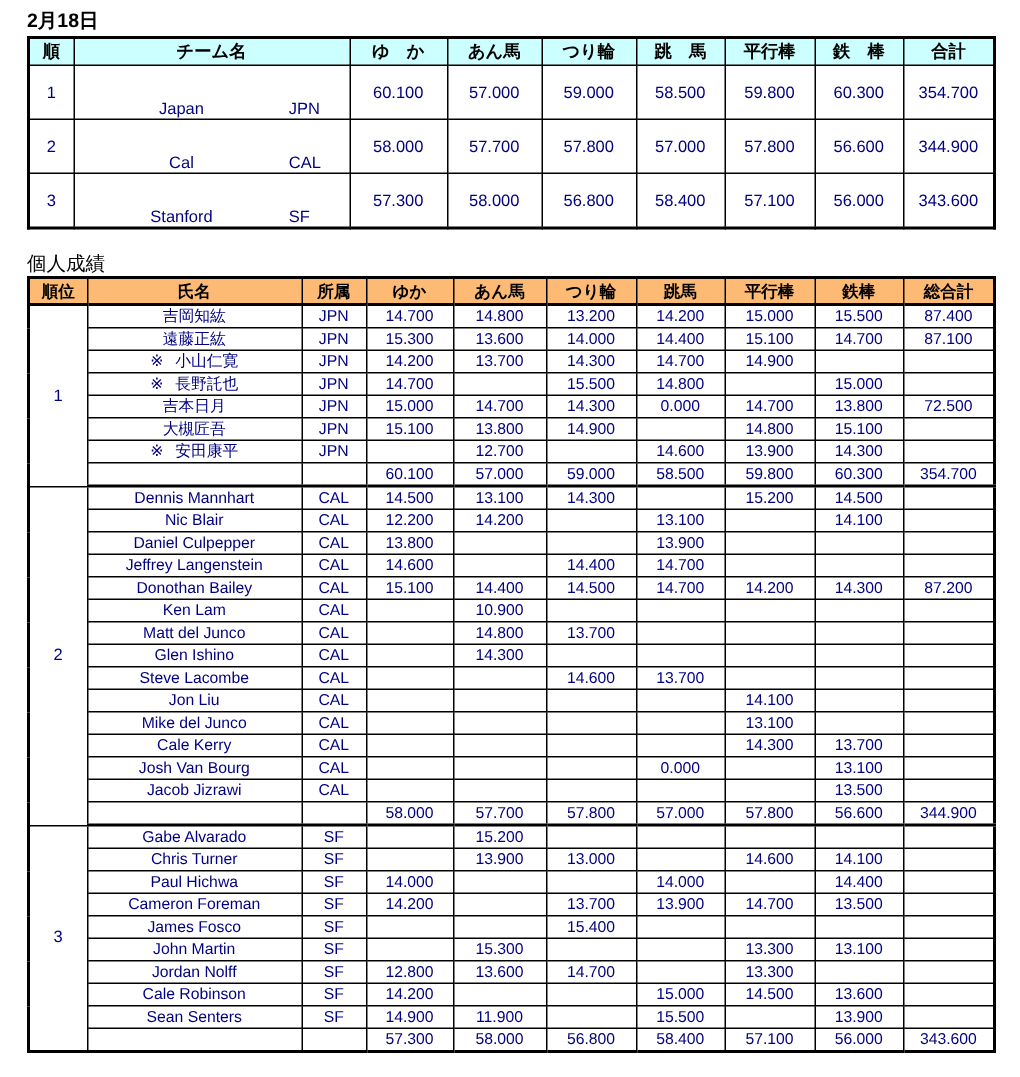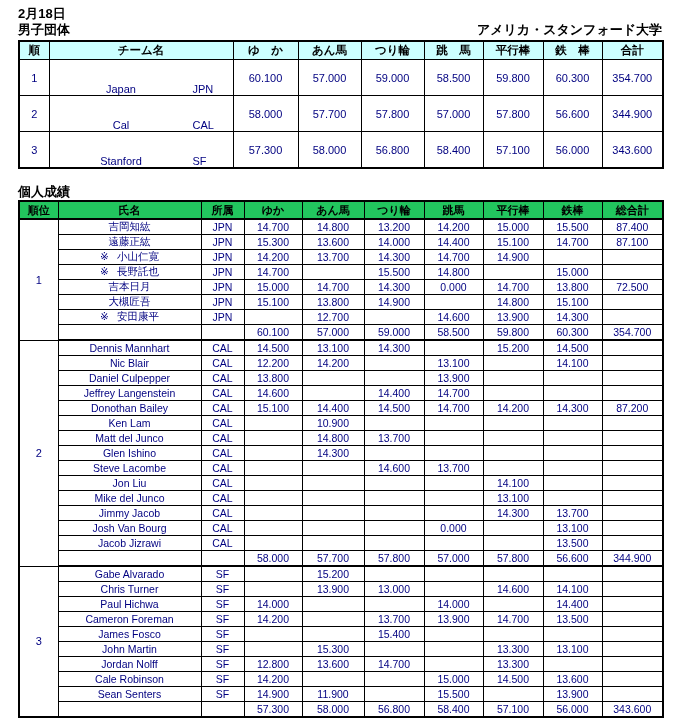--- a/index.html
+++ b/index.html
@@ -23,26 +23,26 @@
   }
   .team-table td{
     border:1px solid #000;border-top-width:1.5px;border-bottom-width:1.5px;
     font-size:11px;height:15px;padding:0;text-align:center;color:#000080;
   }
   .tn-wrap{display:flex;align-items:flex-start;width:100%;margin-top:23px;}
   .tn-wrap .tn{flex:1;text-align:center;}
   .tn-wrap .tc{width:34px;text-align:left;padding-right:6px;}
 
   
-  .section-title{font-weight:bold;font-size:13px;line-height:15px;margin-top:15px;}
+  .section-title{font-weight:normal;font-size:13px;line-height:15px;margin-top:15px;}
 
   
   .ind-table{border:2.5px solid #000;margin-top:1px;}
   .ind-table th{
-    background:#22c55e;border:1px solid #000;border-bottom:2px solid #000;
+    background:#fdba74;border:1px solid #000;border-bottom:2px solid #000;
     font-size:11px;font-weight:bold;height:16px;padding:0;text-align:center;color:#000;
   }
   .ind-table td{
     border:1px solid #000;border-top-width:1.5px;border-bottom-width:1.5px;
     font-size:10.5px;height:14px;padding:0;text-align:center;color:#000080;
     overflow:hidden;white-space:nowrap;
   }
   .ind-table td.rankcell{border-right:1.5px solid #000;font-size:11px;}
   .ind-table tr.total-row td{border-bottom:2.5px solid #000;}
   .mark:not(:empty){margin-right:8px;}
@@ -52,24 +52,20 @@
 </style>
 </head>
 <body>
 
 <div class="page">
 
   <div class="hdr-row">
     <span>2月18日</span>
   </div>
 
-  <div class="hdr-row">
-    <span>男子団体</span>
-    <span>アメリカ・スタンフォード大学</span>
-  </div>
 
   <table class="team-table">
     <colgroup>
       <col style="width:30px">
         <col style="width:184px">
         <col style="width:65px">
       <col style="width:63px">
         <col style="width:63px">
         <col style="width:59px">
       <col style="width:60px">
@@ -376,21 +372,21 @@
           <td>CAL</td>
           <td></td>
           <td></td>
           <td></td>
           <td></td>
           <td>13.100</td>
           <td></td>
           <td></td>
         </tr>
         <tr>
-          <td><span class="mark"></span><span>Jimmy Jacob</span></td>
+          <td><span class="mark"></span><span>Cale Kerry</span></td>
           <td>CAL</td>
           <td></td>
           <td></td>
           <td></td>
           <td></td>
           <td>14.300</td>
           <td>13.700</td>
           <td></td>
         </tr>
         <tr>

